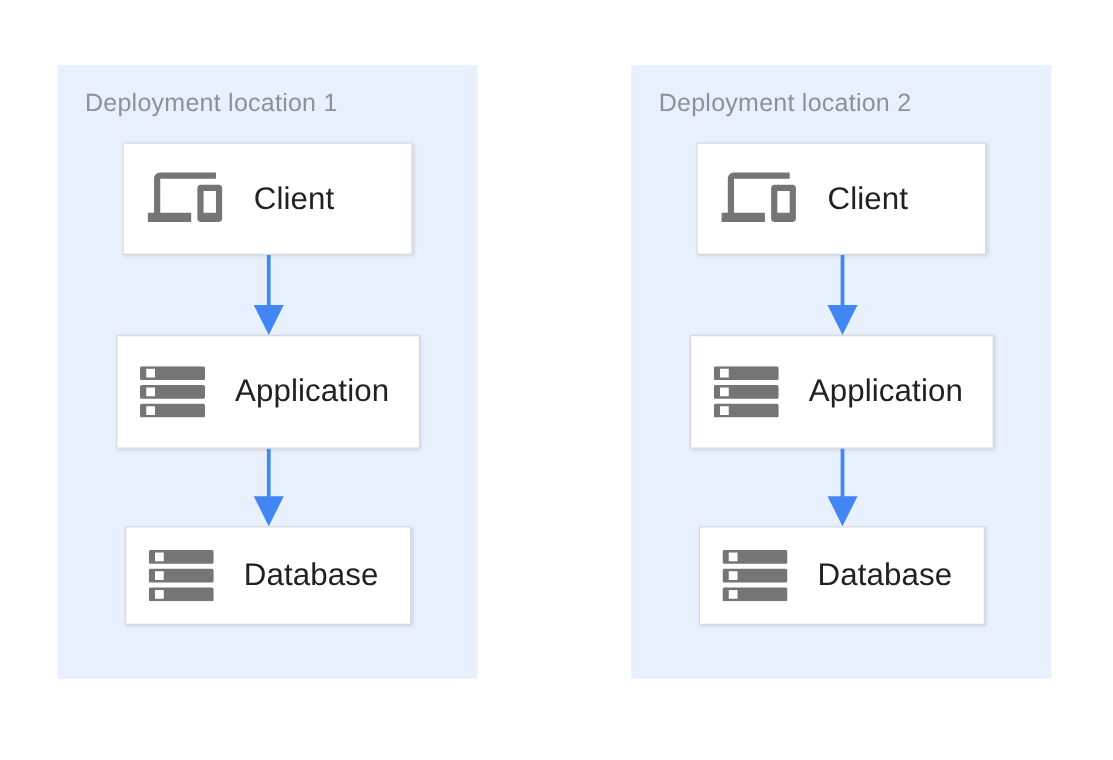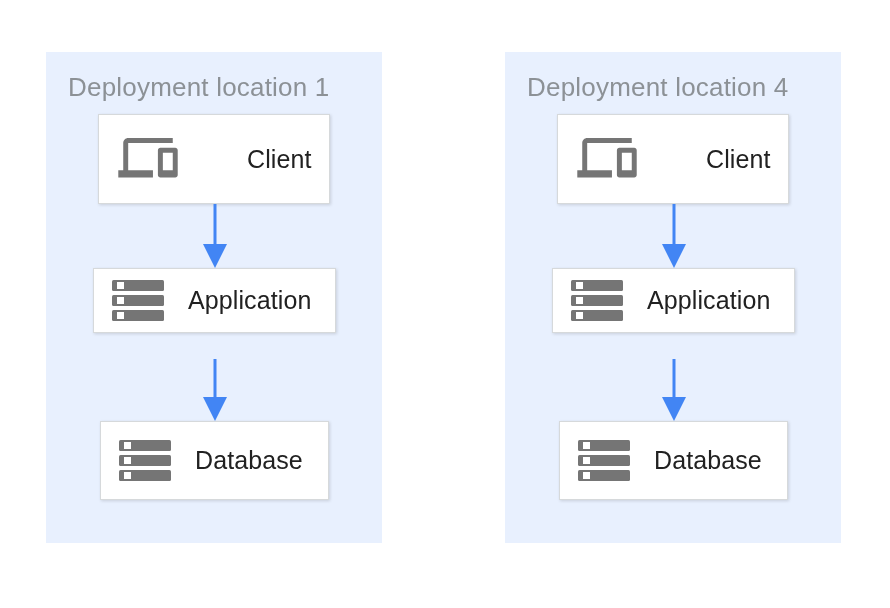--- a/index.html
+++ b/index.html
@@ -15,38 +15,38 @@
     height: 491px;
     background: #e8f0fe;
   }
   .panel-1 { left: 46px; }
   .panel-2 { left: 505px; }
 
   .panel-title {
     position: absolute;
     left: 22px;
     top: 20px;
-    font-size: 26px;
+    font-size: 20px;
     font-weight: 400;
     letter-spacing: 0.2px;
     color: #8c9196;
     white-space: nowrap;
   }
 
   .node {
     position: absolute;
     background: #ffffff;
     border: 1px solid #d6d9db;
     box-shadow: 1px 1px 3px rgba(0,0,0,0.14);
     display: flex;
     align-items: center;
     padding-left: 18px;
   }
-  .node-client      { left: 52px; top: 62px;  width: 232px; height: 90px; gap: 44px; }
-  .node-application { left: 47px; top: 216px; width: 243px; height: 65px; }
+  .node-client      { left: 52px; top: 62px;  width: 232px; height: 90px; }
+  .node-application { left: 47px; top: 216px; width: 243px; height: 91px; }
   .node-database    { left: 54px; top: 369px; width: 229px; height: 79px; }
 
   .node .icon { flex: 0 0 auto; display: flex; align-items: center; justify-content: center; }
   .node .icon.devices { width: 62px; }
   .node .icon.servers { width: 52px; }
 
   .node-label {
     margin-left: 24px;
     font-size: 25px;
     color: #212121;
@@ -108,21 +108,21 @@
           <rect x="5" y="2" width="7" height="7" fill="#ffffff"></rect>
           <rect x="5" y="17" width="7" height="7" fill="#ffffff"></rect>
           <rect x="5" y="32" width="7" height="7" fill="#ffffff"></rect>
         </svg>
       </span>
       <span class="node-label">Database</span>
     </div>
   </section>
 
   <section class="panel panel-2">
-    <h2 class="panel-title">Deployment location 4</h2>
+    <h2 class="panel-title">Deployment location 2</h2>
 
     <div class="node node-client">
       <span class="icon devices">
         <svg width="62" height="52" viewBox="0 0 24 21" aria-hidden="true">
           <path transform="translate(0,-2)" d="M4 6h18V4H4c-1.1 0-2 .9-2 2v11H0v3h14v-3H4V6zm19 2h-6c-.55 0-1 .45-1 1v10c0 .55.45 1 1 1h6c.55 0 1-.45 1-1V9c0-.55-.45-1-1-1zm-1 9h-4v-7h4v7z" fill="#757575"></path>
         </svg>
       </span>
       <span class="node-label">Client</span>
     </div>
 

